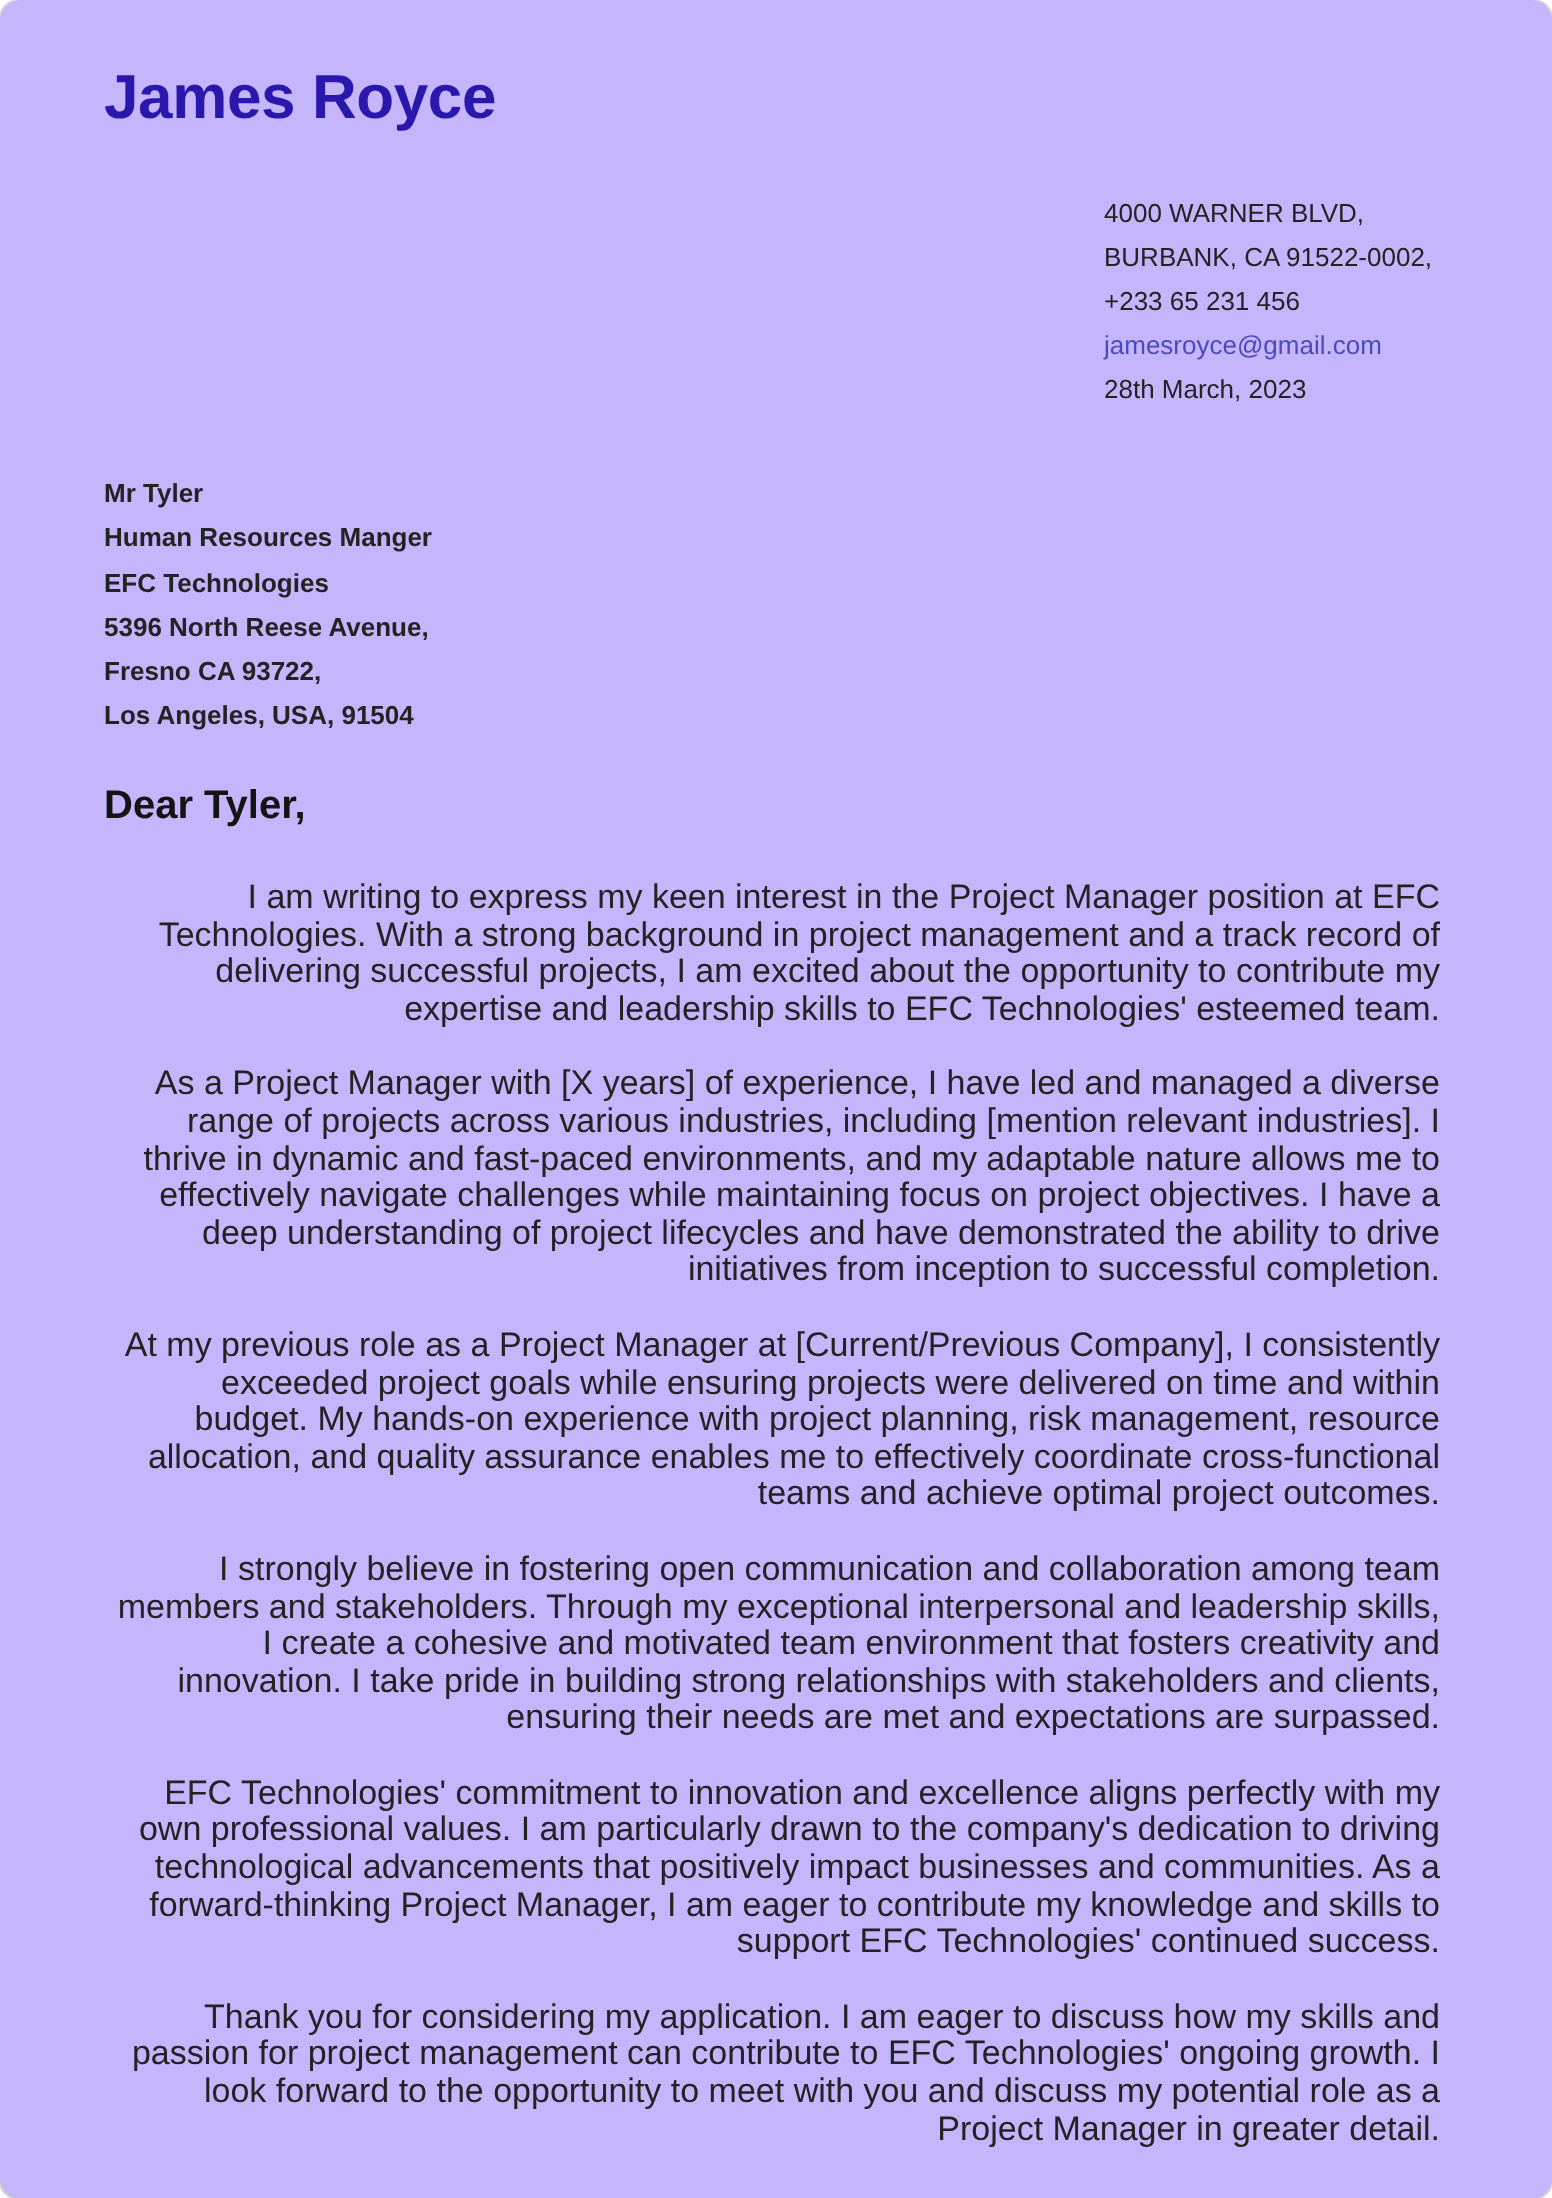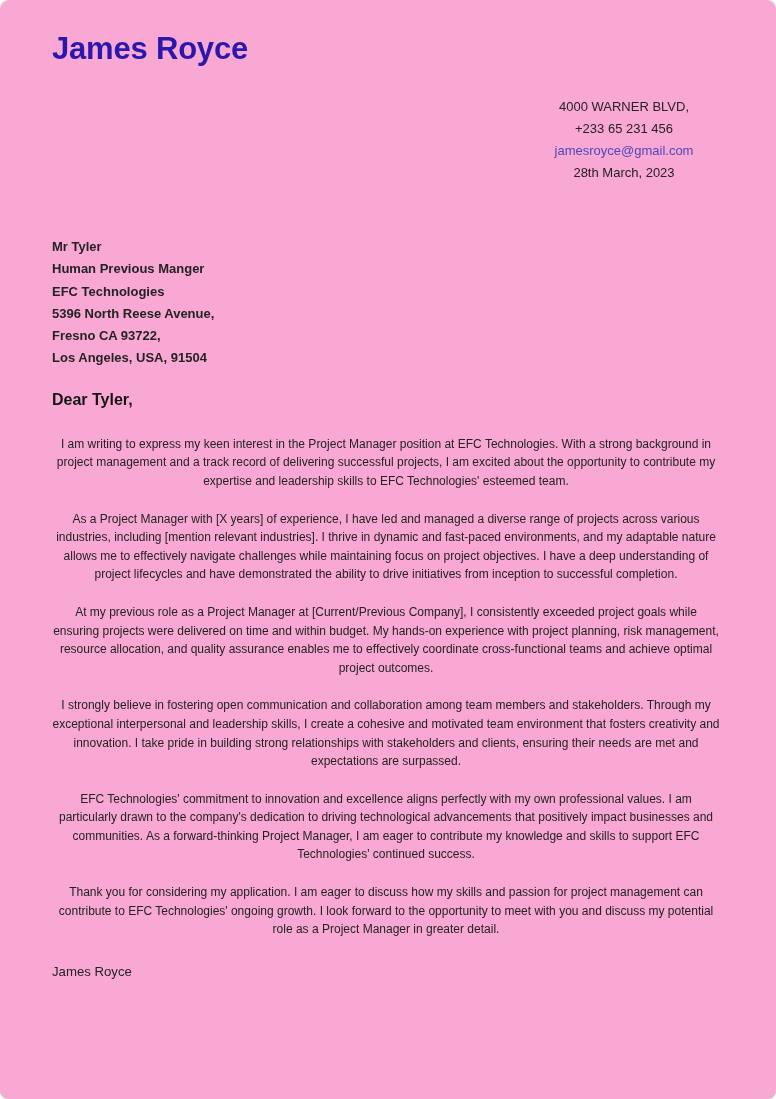--- a/index.html
+++ b/index.html
@@ -10,21 +10,21 @@
   body {
     font-family: "Liberation Sans", sans-serif;
     -webkit-font-smoothing: antialiased;
   }
 
   #page {
     position: relative;
     width: 776px;
     height: 1099px;
     margin: 0 auto;
-    background: #f9a8d4;
+    background: #c4b5fd;
     border-radius: 10px;
     box-sizing: border-box;
     overflow: hidden;
     box-shadow: 0 0 0 1px rgba(0,0,0,0.10), 0 1px 2px rgba(0,0,0,0.16);
   }
 
   .sheet {
     position: absolute;
     left: 0; top: 0;
     width: 776px;
@@ -49,24 +49,23 @@
     font-size: 13.5px;
     font-weight: 400;
     color: #2b2b2b;
     margin: 5px 0 0 0;
     line-height: 1.3;
   }
 
   
   .sender-block {
     position: absolute;
-    left: 524px;
+    left: 552px;
     top: 96px;
     width: 200px;
-    text-align: center;
   }
   .sender-line {
     font-size: 13px;
     line-height: 22px;
     color: #232323;
     white-space: nowrap;
   }
   .sender-line.email {
     color: #4a4ab8;
   }
@@ -86,32 +85,32 @@
   }
 
   
   .letter {
     position: absolute;
     left: 52px;
     top: 390px;
     width: 668px;
   }
   .salutation {
-    font-size: 16px;
+    font-size: 20px;
     font-weight: 700;
     color: #141414;
     margin: 0 0 24px 0;
     line-height: 1.3;
   }
   .para {
-    font-size: 12px;
+    font-size: 17px;
     line-height: 18.6px;
     color: #232323;
     margin: 0 0 19px 0;
-    text-align: center;
+    text-align: right;
   }
   .closing {
     margin-top: 24px;
   }
   .closing-line {
     font-size: 13.2px;
     line-height: 18.6px;
     color: #232323;
     margin: 0 0 19px 0;
   }
@@ -122,28 +121,29 @@
 
 <div id="page">
   <div class="sheet">
 
     <div class="header">
       <h1 class="name">James Royce</h1>
     </div>
 
     <div class="sender-block">
       <div class="sender-line">4000 WARNER BLVD,</div>
+      <div class="sender-line">BURBANK, CA 91522-0002,</div>
       <div class="sender-line">+233 65 231 456</div>
       <div class="sender-line email">jamesroyce@gmail.com</div>
       <div class="sender-line">28th March, 2023</div>
     </div>
 
     <div class="recipient-block">
       <div class="recipient-line">Mr Tyler</div>
-      <div class="recipient-line">Human Previous Manger</div>
+      <div class="recipient-line">Human Resources Manger</div>
       <div class="recipient-line">EFC Technologies</div>
       <div class="recipient-line">5396 North Reese Avenue,</div>
       <div class="recipient-line">Fresno CA 93722,</div>
       <div class="recipient-line">Los Angeles, USA, 91504</div>
     </div>
 
     <div class="letter">
       <div class="salutation">Dear Tyler,</div>
 
       <p class="para">I am writing to express my keen interest in the Project Manager position at EFC Technologies. With a strong background in project management and a track record of delivering successful projects, I am excited about the opportunity to contribute my expertise and leadership skills to EFC Technologies' esteemed team.</p>

